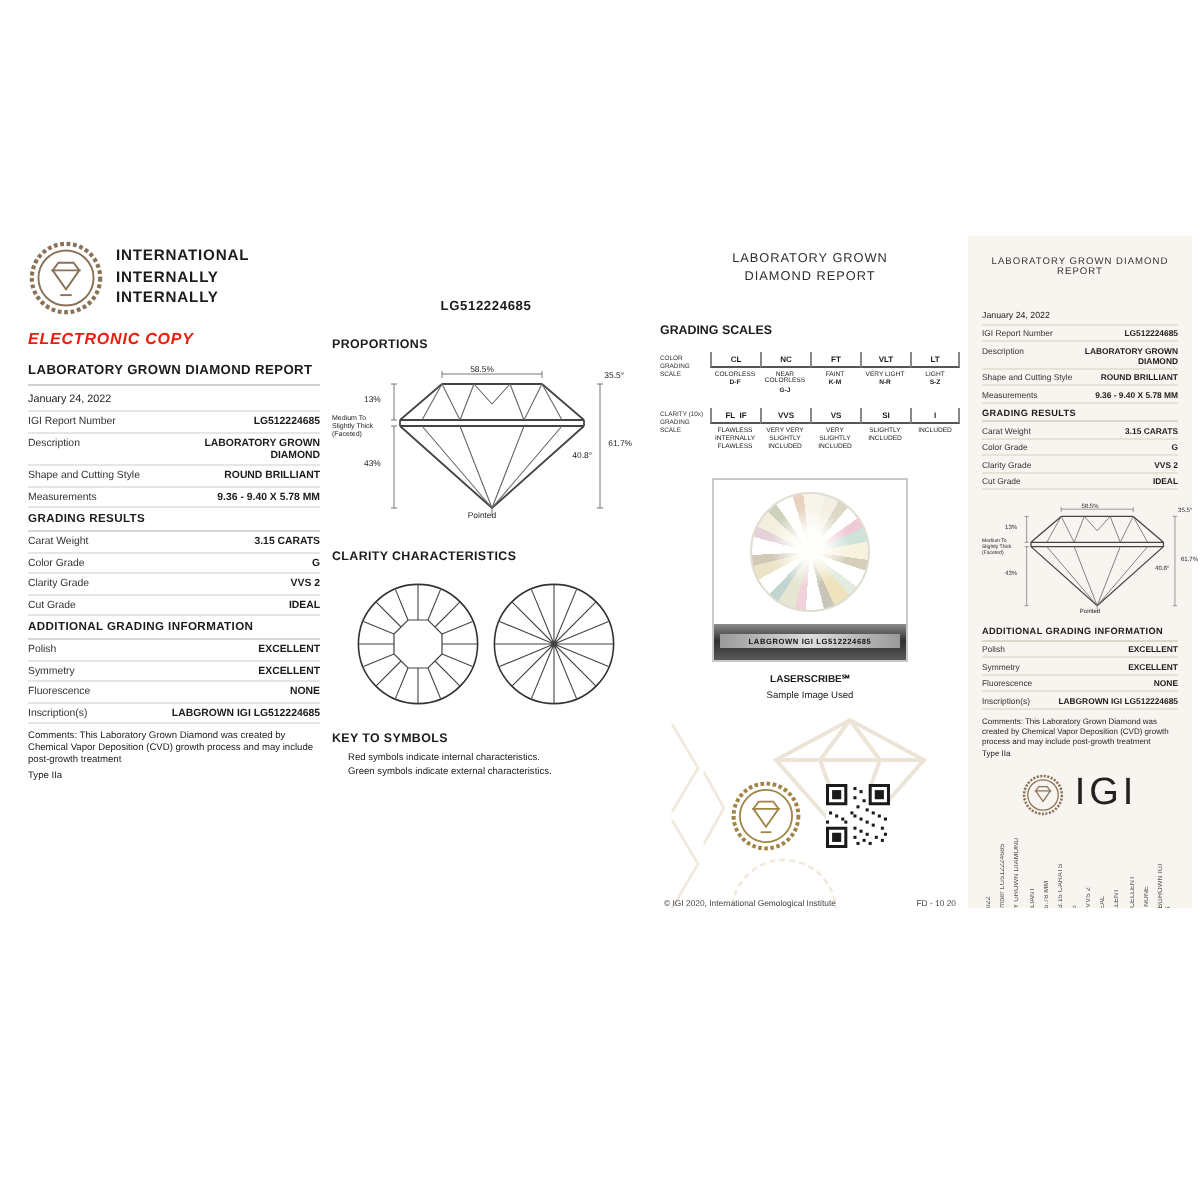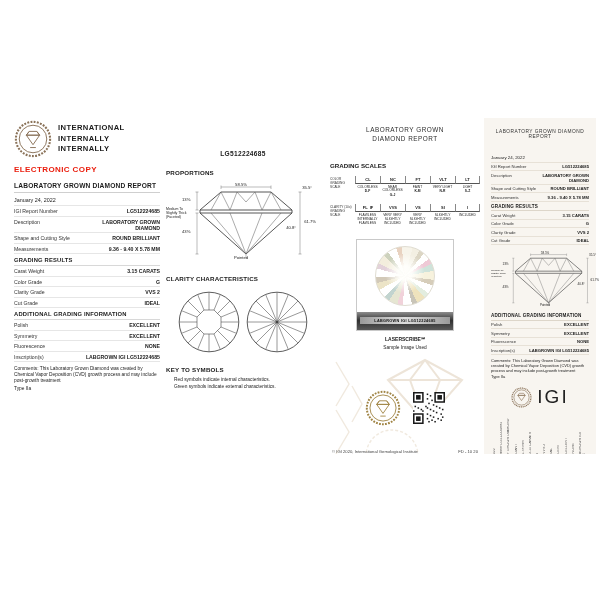--- a/index.html
+++ b/index.html
@@ -101,21 +101,21 @@
   .p4-date{font-size:4.4px;margin-top:16px;padding-bottom:1.5px;border-bottom:1px solid #e7e1d7;}
   .p4-prop{height:60px;margin-top:6px;}
   .p4-prop .prop{transform:scale(.72);transform-origin:0 0;}
   .p4 .comments{font-size:4px;margin-top:3px;}
   .p4 .typenote{font-size:4px;}
   .p4-logo{display:flex;justify-content:center;align-items:center;gap:5px;margin-top:7px;}
   .igi-word{font-size:19px;letter-spacing:2px;color:#222;font-weight:400;}
   .stub{display:flex;justify-content:center;gap:3.2px;margin-top:6px;height:62px;}
   .stub span{writing-mode:vertical-rl;transform:rotate(180deg);font-size:3.6px;color:#555;
              max-height:62px;overflow:hidden;line-height:1.1;}
-  .red{color:#ea1d0d;}
+  .red{color:#ea1d0d;font-style:italic;}
 </style>
 </head>
 <body>
 
 <div class="page">
 
   <div class="panel p1">
     <div class="p1-brand">
       <svg class="seal" width="38" height="38" viewBox="0 0 40 40">
         <circle cx="20" cy="20" r="18" fill="none" stroke="#8a7258" stroke-width="2.2" stroke-dasharray="2 1.4"></circle>

